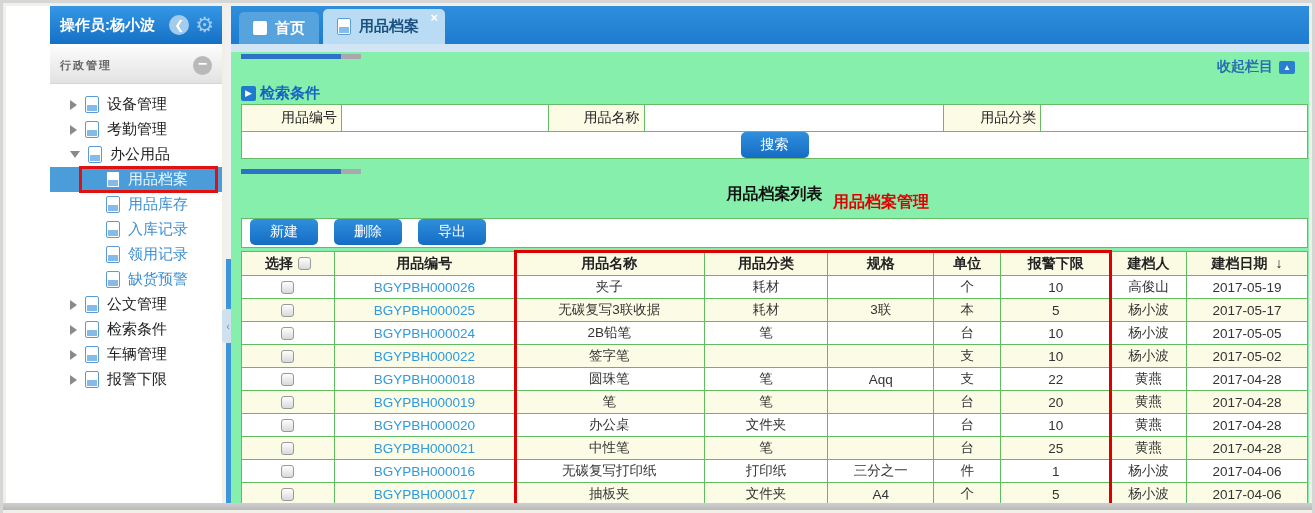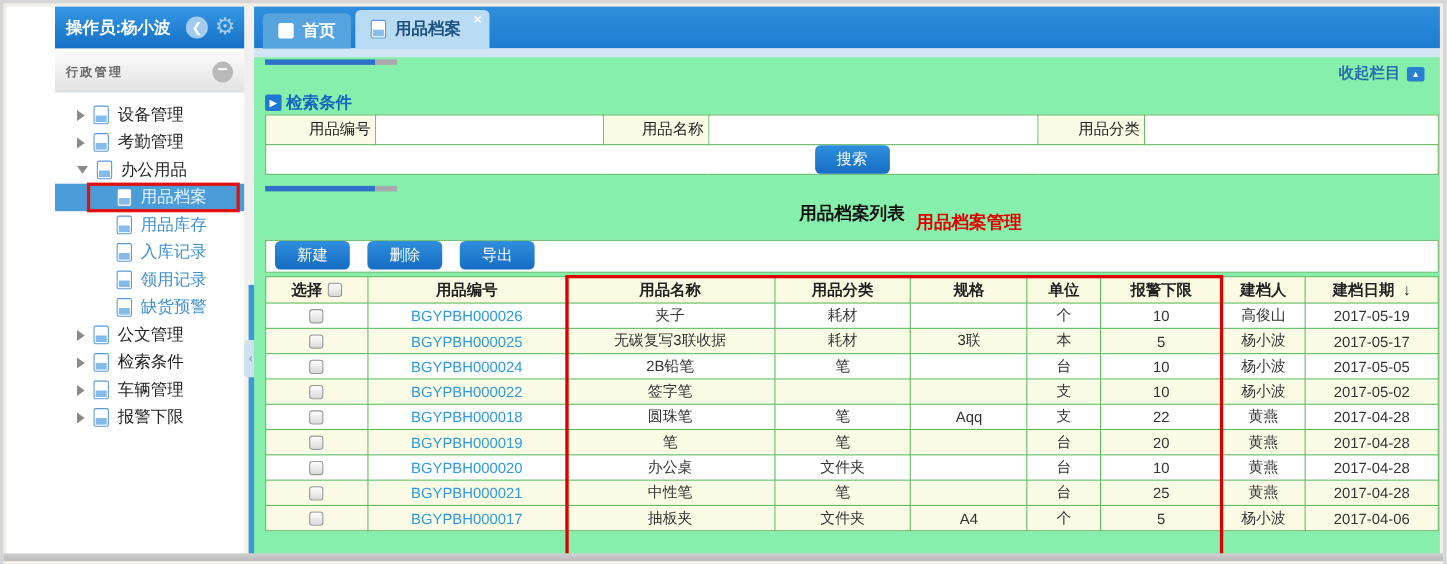--- a/index.html
+++ b/index.html
@@ -352,20 +352,31 @@
                 <td><span class="cb"></span></td>
                 <td class="code"><a>BGYPBH000021</a></td>
                 <td>中性笔</td>
                 <td>笔</td>
                 <td></td>
                 <td>台</td>
                 <td>25</td>
                 <td>黄燕</td>
                 <td class="date">2017-04-28</td>
               </tr>
+              <tr>
+                <td><span class="cb"></span></td>
+                <td class="code"><a>BGYPBH000016</a></td>
+                <td>无碳复写打印纸</td>
+                <td>打印纸</td>
+                <td>三分之一</td>
+                <td>件</td>
+                <td>1</td>
+                <td>杨小波</td>
+                <td class="date">2017-04-06</td>
+              </tr>
               <tr class="alt">
                 <td><span class="cb"></span></td>
                 <td class="code"><a>BGYPBH000017</a></td>
                 <td>抽板夹</td>
                 <td>文件夹</td>
                 <td>A4</td>
                 <td>个</td>
                 <td>5</td>
                 <td>杨小波</td>
                 <td class="date">2017-04-06</td>

